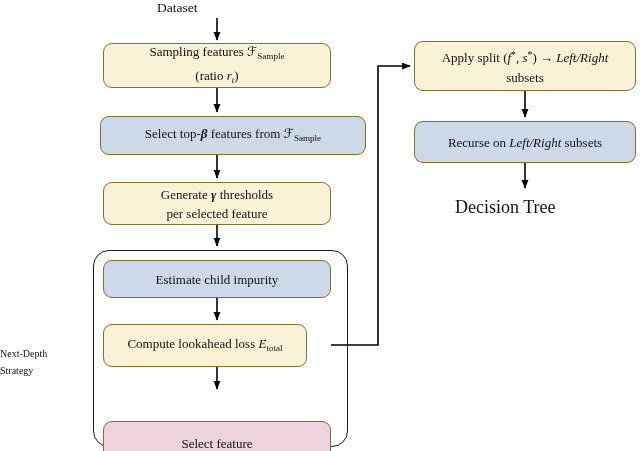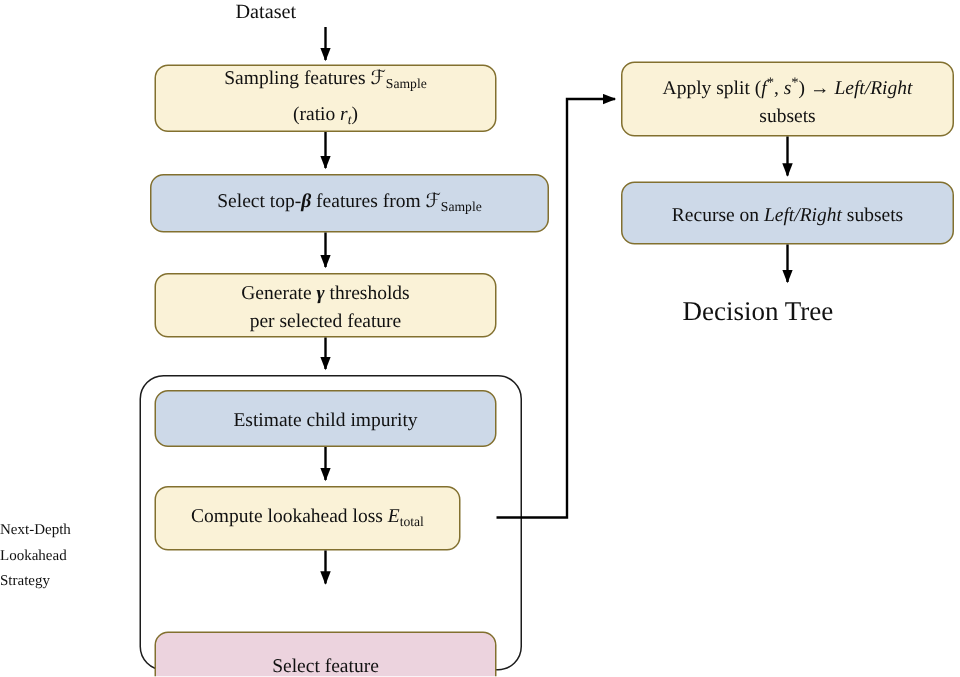--- a/index.html
+++ b/index.html
@@ -76,21 +76,20 @@
   <div class="node yellow" style="left:103px;top:324px;width:204px;height:43px;">
     <div><span class="seg-n">Compute lookahead loss </span><span class="seg-i">E</span><span class="seg-sub">total</span></div>
   </div>
 
   <div class="node pink" style="left:103px;top:393px;width:228px;height:44px;margin-top:28px;">
     <div><span class="seg-n">Select feature</span></div>
   </div>
 
   <div class="floating-label" style="left:0px;top:317px;width:82px;font-size:10px;line-height:17px;margin-top:28px;">
     <div>Next-Depth</div>
-    <div>Lookahead</div>
     <div>Strategy</div>
   </div>
 
   <div class="node yellow" style="left:414px;top:41px;width:222px;height:50px;">
     <div><span class="seg-n">Apply split (</span><span class="seg-i">f</span><span class="seg-sup">*</span><span class="seg-n">, </span><span class="seg-i">s</span><span class="seg-sup">*</span><span class="seg-n">) →  </span><span class="seg-i">Left/Right</span></div>
     <div><span class="seg-n">subsets</span></div>
   </div>
 
   <div class="node blue" style="left:414px;top:121px;width:222px;height:42px;">
     <div><span class="seg-n">Recurse on </span><span class="seg-i">Left/Right</span><span class="seg-n"> subsets</span></div>

